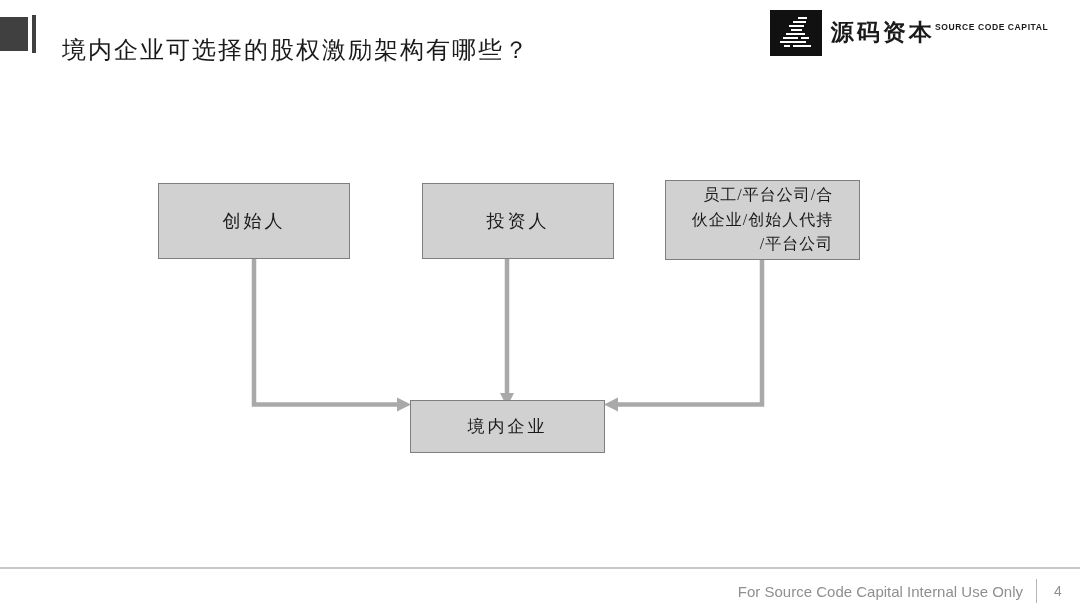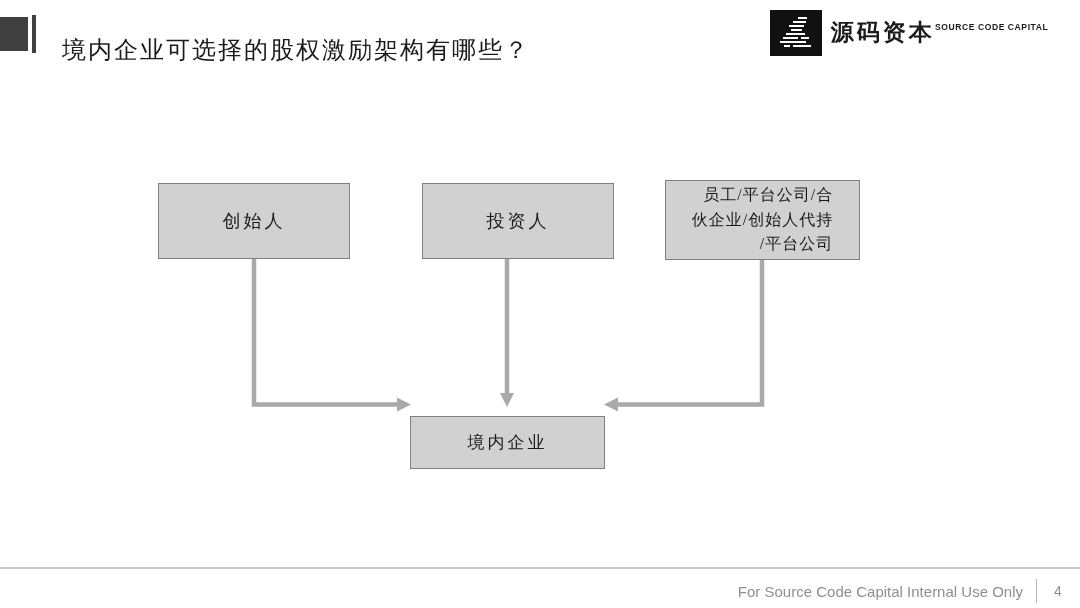--- a/index.html
+++ b/index.html
@@ -59,21 +59,21 @@
     position: absolute;
     background: var(--node-fill, #d1d1d1);
     border: 1.5px solid var(--node-border, #7f7f7f);
     box-sizing: border-box;
     display: flex; align-items: center; justify-content: center;
     text-align: right; color: #1a1a1a;
   }
   .node-founder  { left: 158px; top: 183px; width: 192px; height: 76px; font-size: 18px; letter-spacing: 3px; }
   .node-investor { left: 411px; top: 183px; width: 192px; height: 76px; font-size: 18px; letter-spacing: 3px; margin-left: 11px; }
   .node-employee { left: 665px; top: 180px; width: 195px; height: 80px; font-size: 16px; line-height: 1.55; letter-spacing: 1px; }
-  .node-domestic { left: 410px; top: 416px; width: 195px; height: 53px; font-size: 17px; letter-spacing: 3px; }
+  .node-domestic { left: 410px; top: 400px; width: 195px; height: 53px; font-size: 17px; letter-spacing: 3px; }
   .node .line { display: block; }
 
   
   .arrows {
     position: absolute; left: 0; top: 0;
     width: 1080px; height: 608px;
     color: var(--arrow, #a9a9a9);
     pointer-events: none;
   }
 

